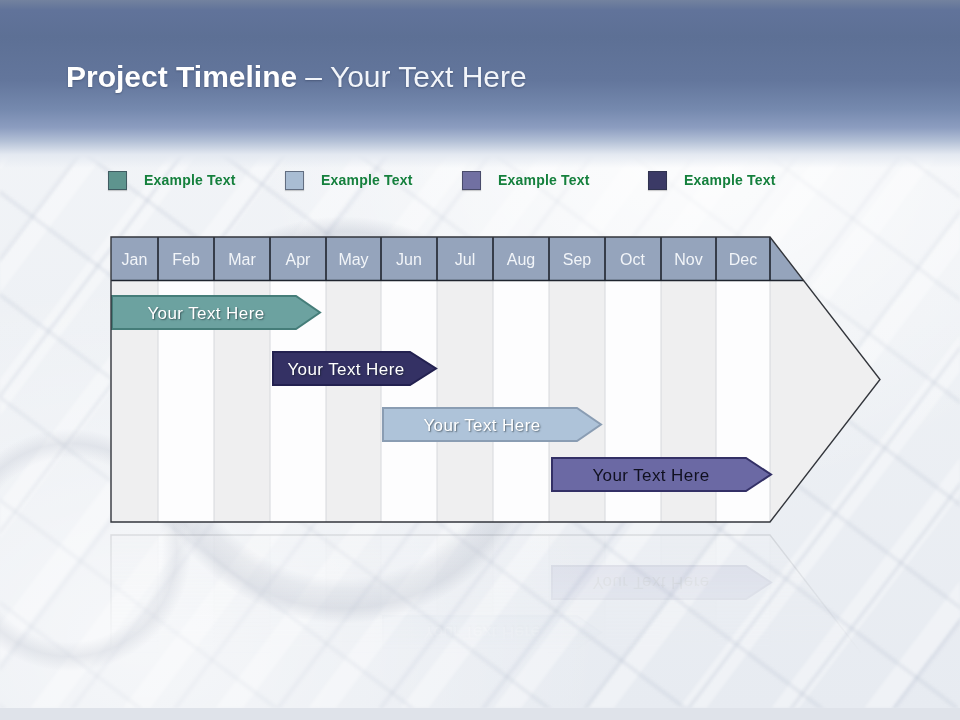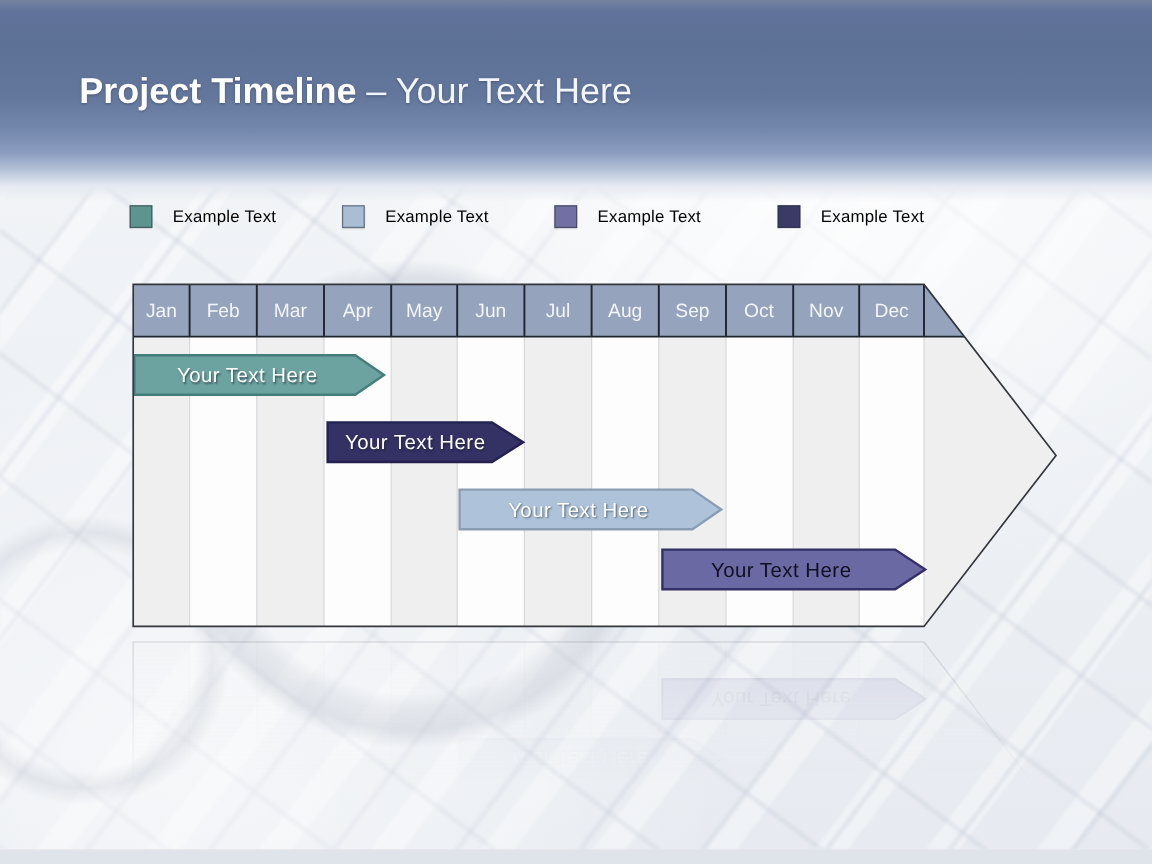--- a/index.html
+++ b/index.html
@@ -33,21 +33,21 @@
       font-size:30px;color:#ffffff;text-shadow:0 1px 2px rgba(25,35,60,0.35);}
   .t-bold{font-weight:bold;}
   .t-sep{font-weight:400;margin:0 8px;color:#f2f5fa;}
   .t-light{font-weight:400;color:#f2f5fa;}
 
   
   .legend-item{position:absolute;top:170px;height:20px;display:flex;align-items:center;gap:17px;}
   .li-1{left:108px;} .li-2{left:285px;} .li-3{left:462px;} .li-4{left:648px;}
   .swatch{width:19px;height:19px;border:1px solid rgba(40,46,62,0.55);
       box-shadow:0 1px 1px rgba(0,0,0,0.18);box-sizing:border-box;}
-  .legend-label{font-size:14px;font-weight:normal;color:#000000;letter-spacing:0.2px;}
+  .legend-label{font-size:14px;font-weight:bold;color:#15803d;letter-spacing:0.2px;}
 
   
   .tl{position:absolute;left:100px;top:230px;}
   svg{font-family:"Liberation Sans",sans-serif;}
   .mon{font-size:16px;fill:#f2f5f9;}
   .bart{font-size:17px;letter-spacing:0.4px;}
   .shadowed{text-shadow:1px 1.5px 1.5px rgba(22,32,38,0.55);}
 
   
   .refl{position:absolute;left:100px;top:529px;width:790px;height:150px;overflow:hidden;

